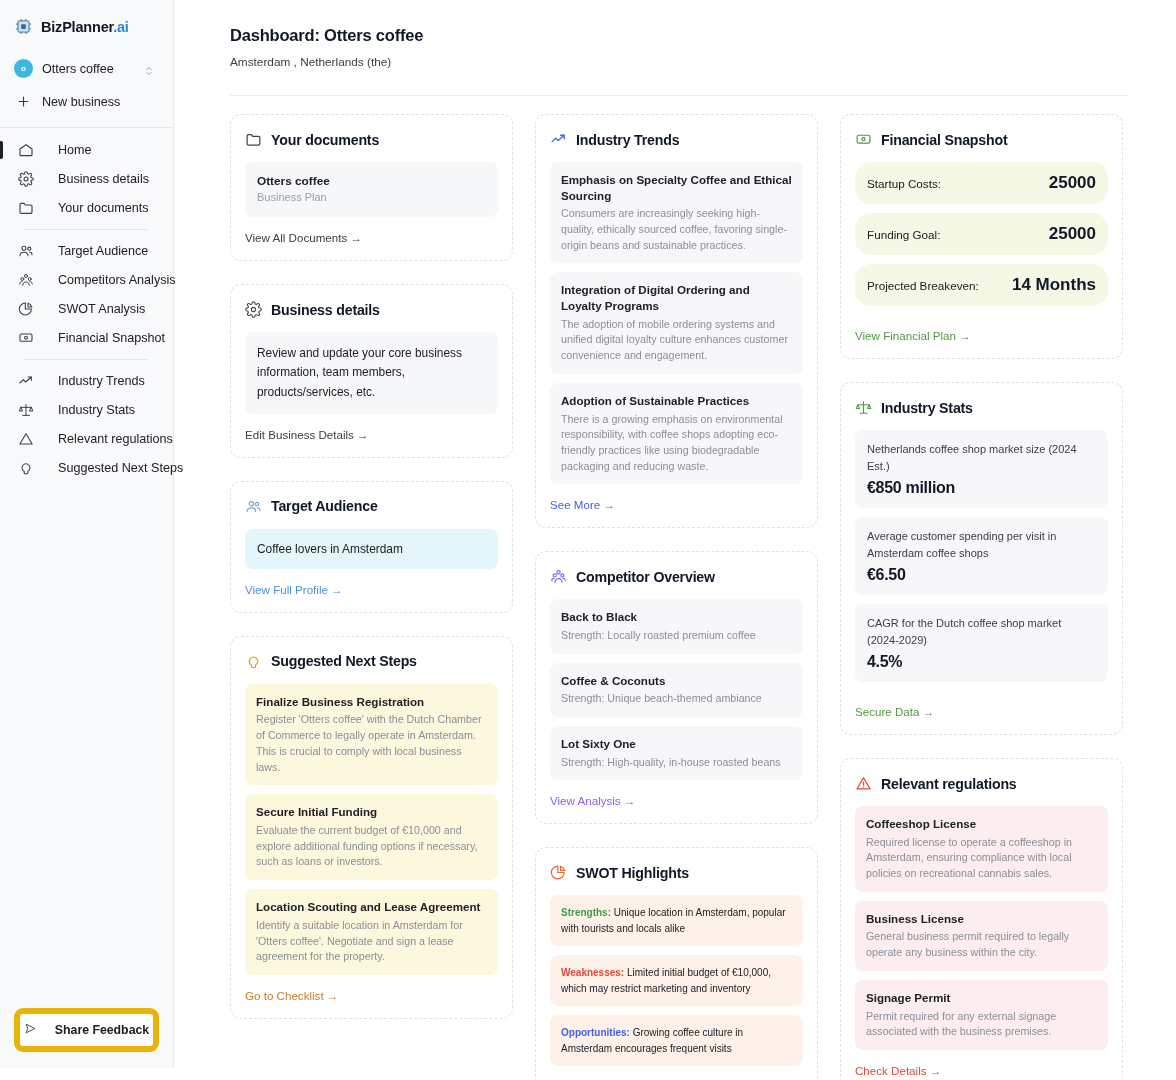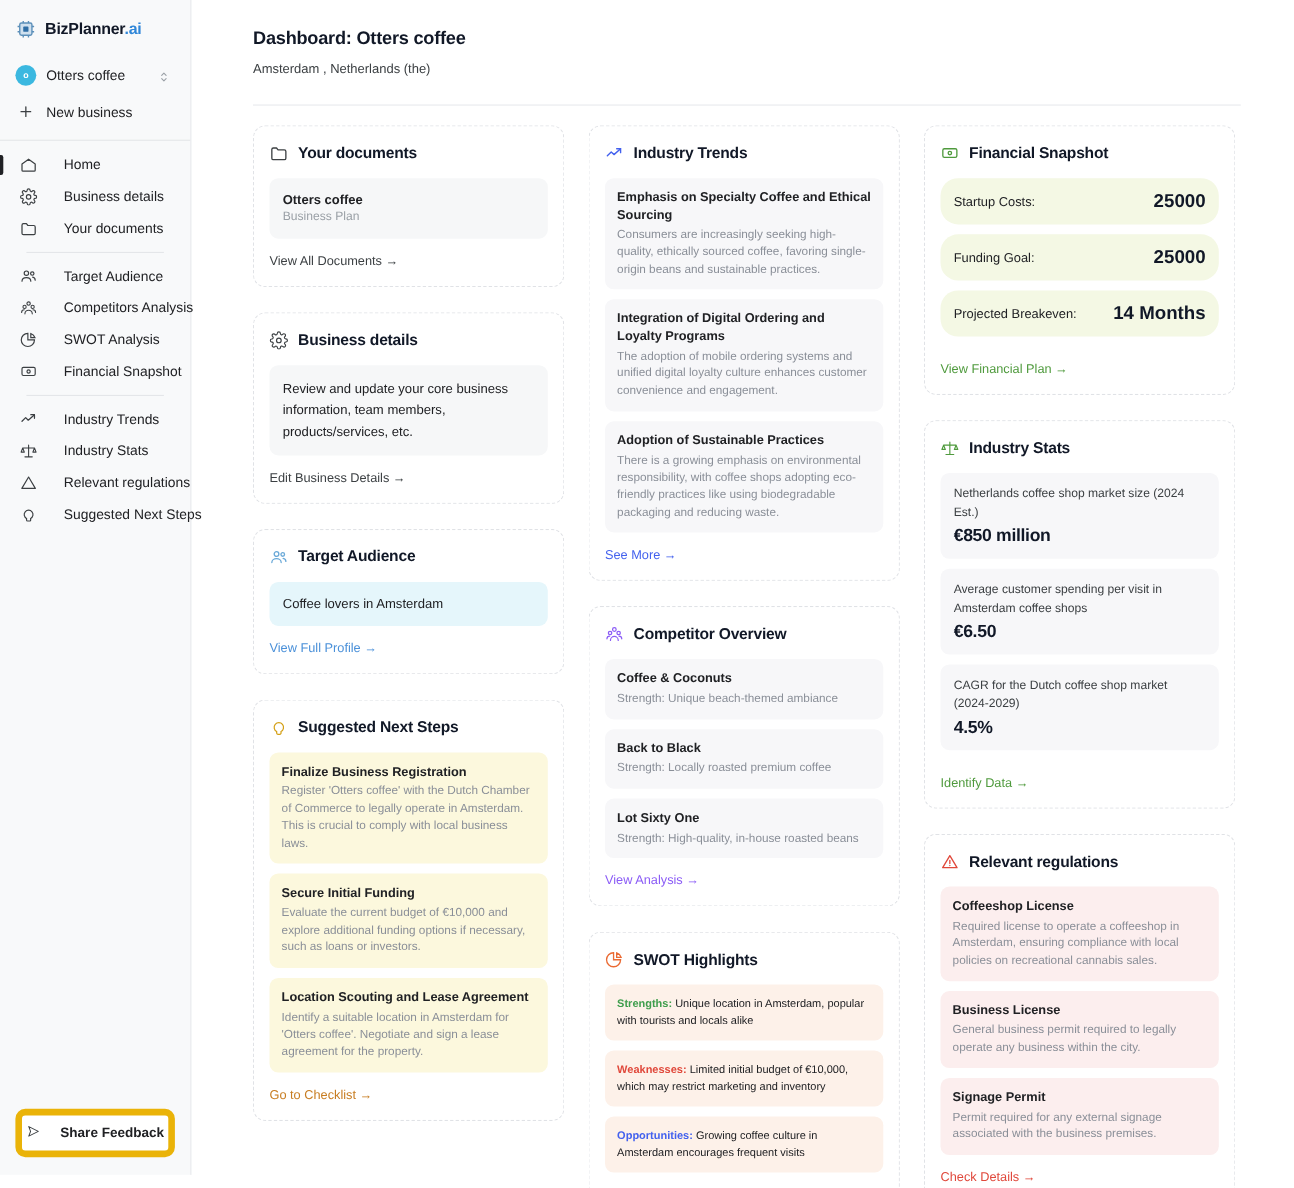--- a/index.html
+++ b/index.html
@@ -440,26 +440,26 @@
                 <circle cx="12" cy="6" r="2.3"></circle>
                 <circle cx="6.5" cy="10.5" r="2.2"></circle>
                 <circle cx="17.5" cy="10.5" r="2.2"></circle>
                 <path d="M7 20c0-2.8 2.3-5 5-5s5 2.2 5 5"></path>
                 <path d="M2.5 18c0-2 1.6-3.6 3.6-3.6M17.9 14.4c2 0 3.6 1.6 3.6 3.6"></path>
               </svg>
           </span>
           <span class="card-title">Competitor Overview</span>
         </div>
         <div class="tile tile-lgrey">
+          <div class="tile-t">Back to Black</div>
+          <div class="tile-d">Strength: Locally roasted premium coffee</div>
+        </div>
+        <div class="tile tile-lgrey">
           <div class="tile-t">Coffee &amp; Coconuts</div>
           <div class="tile-d">Strength: Unique beach-themed ambiance</div>
-        </div>
-        <div class="tile tile-lgrey">
-          <div class="tile-t">Back to Black</div>
-          <div class="tile-d">Strength: Locally roasted premium coffee</div>
         </div>
         <div class="tile tile-lgrey">
           <div class="tile-t">Lot Sixty One</div>
           <div class="tile-d">Strength: High-quality, in-house roasted beans</div>
         </div>
         <a class="cta violet">View Analysis →</a>
       </section>
 
       <section class="card">
         <div class="card-head">
@@ -525,21 +525,21 @@
           <div class="stat-value">€850 million</div>
         </div>
         <div class="stat">
           <div class="stat-label">Average customer spending per visit in Amsterdam coffee shops</div>
           <div class="stat-value">€6.50</div>
         </div>
         <div class="stat">
           <div class="stat-label">CAGR for the Dutch coffee shop market (2024-2029)</div>
           <div class="stat-value">4.5%</div>
         </div>
-        <a class="cta green">Identify Data →</a>
+        <a class="cta green">Secure Data →</a>
       </section>
 
       <section class="card">
         <div class="card-head">
           <span class="card-ic">
             <svg viewBox="0 0 24 24" width="17" height="17" fill="none" stroke="#e0483b" stroke-width="1.7" stroke-linejoin="round" stroke-linecap="round">
                 <path d="M12 4L2.8 19.5h18.4z"></path>
                 <path d="M12 10v4M12 16.6v.2"></path>
               </svg>
           </span>

